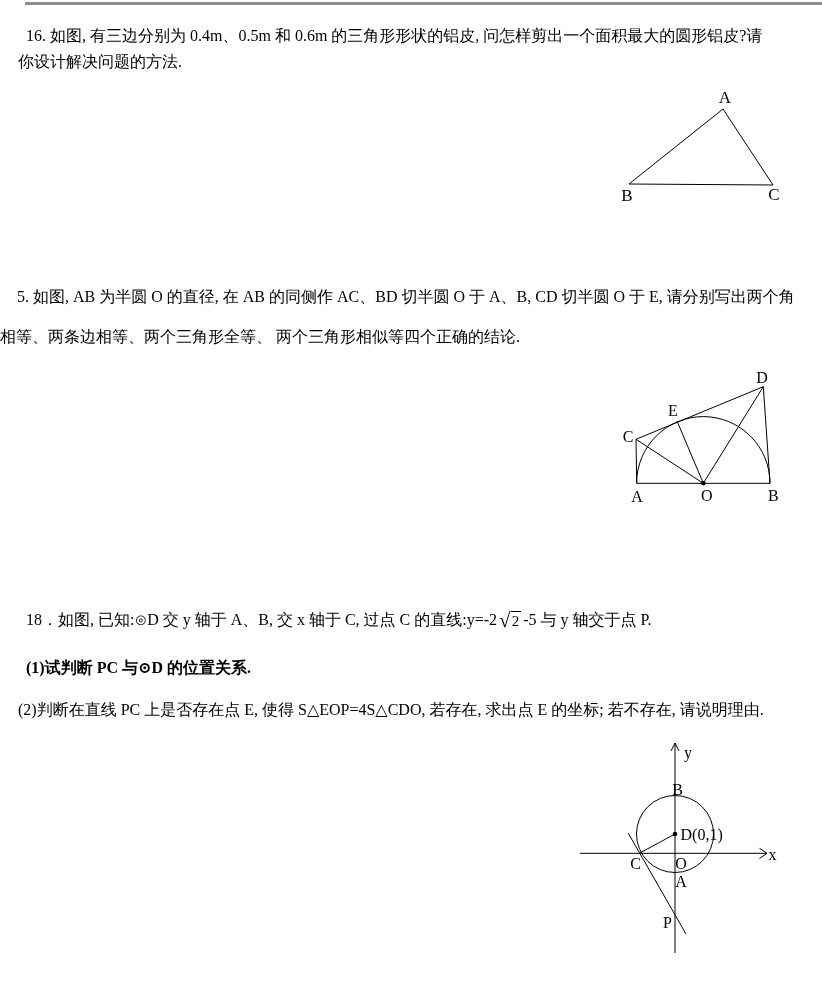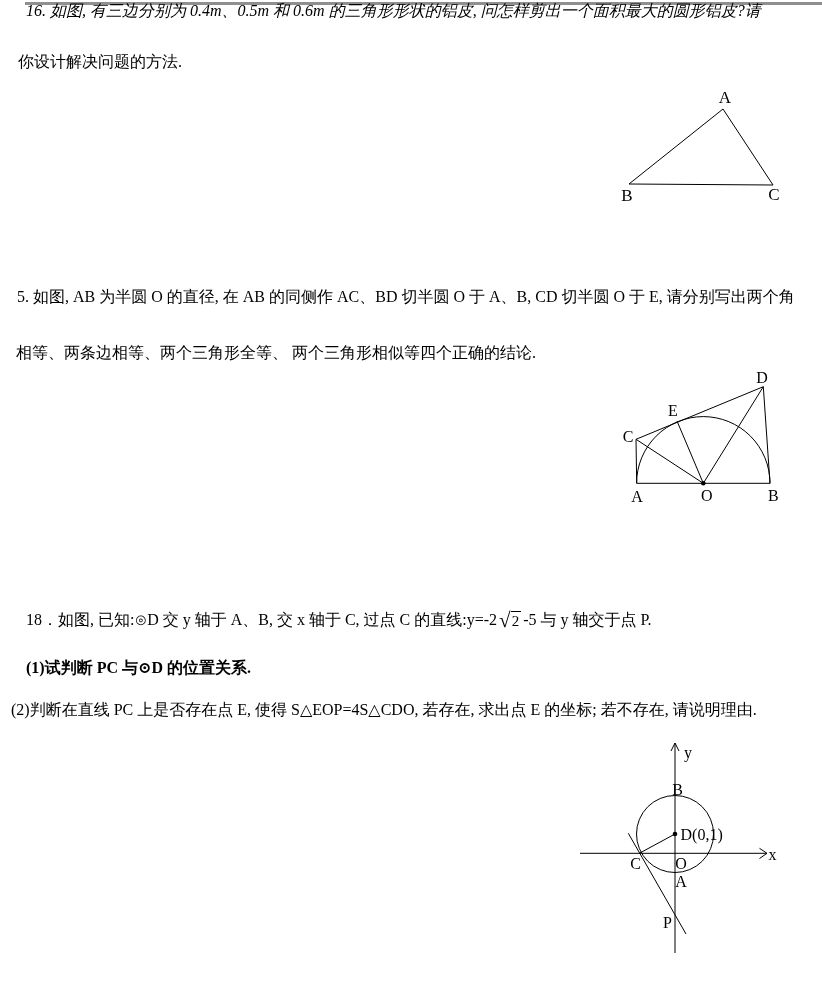--- a/index.html
+++ b/index.html
@@ -4,29 +4,29 @@
 <style>
   html,body{margin:0;padding:0;}
   body{
     width:822px;height:1003px;position:relative;background:#ffffff;
     font-family:"Liberation Serif","DejaVu Serif",serif;
     color:#000;overflow:hidden;
   }
   .topbar{position:absolute;left:25px;top:2px;width:797px;height:3px;background:#8f8f8f;}
   .tline{position:absolute;font-size:16px;white-space:nowrap;line-height:20px;letter-spacing:0px;}
   
-  .p16l1{left:26px;top:1px;font-style:italic;}
+  .p16l1{left:26px;top:26px;}
   .p16l2{left:18px;top:52px;}
   
   .p17l1{left:17px;top:287px;}
-  .p17l2{left:16px;top:327px;margin-top:16px;}
+  .p17l2{left:0;top:327px;}
   
   .p18l1{left:26px;top:610px;display:flex;align-items:center;font-family:Liberation Serif, serif;}
   .p18s1{left:26px;top:658px;font-weight:bold;}
-  .p18s2{left:11px;top:700px;}
+  .p18s2{left:18px;top:700px;}
   .sqrt{display:inline-flex;align-items:flex-start;margin:0 2px;}
   .sqrt-sign{font-size:21px;line-height:18px;}
   .radicand{border-top:1.5px solid #000;font-size:15px;line-height:17px;padding:1px 2px 0 1px;}
   .fig{position:absolute;}
   .fig svg{display:block;}
   svg line, svg path, svg polyline, svg circle.ring{stroke:#000;stroke-width:1;fill:none;}
   svg text{font-family:"Liberation Serif","DejaVu Serif",serif;font-size:16px;fill:#000;}
   .fig16 svg text{font-size:17px;}
 </style>
 </head>

